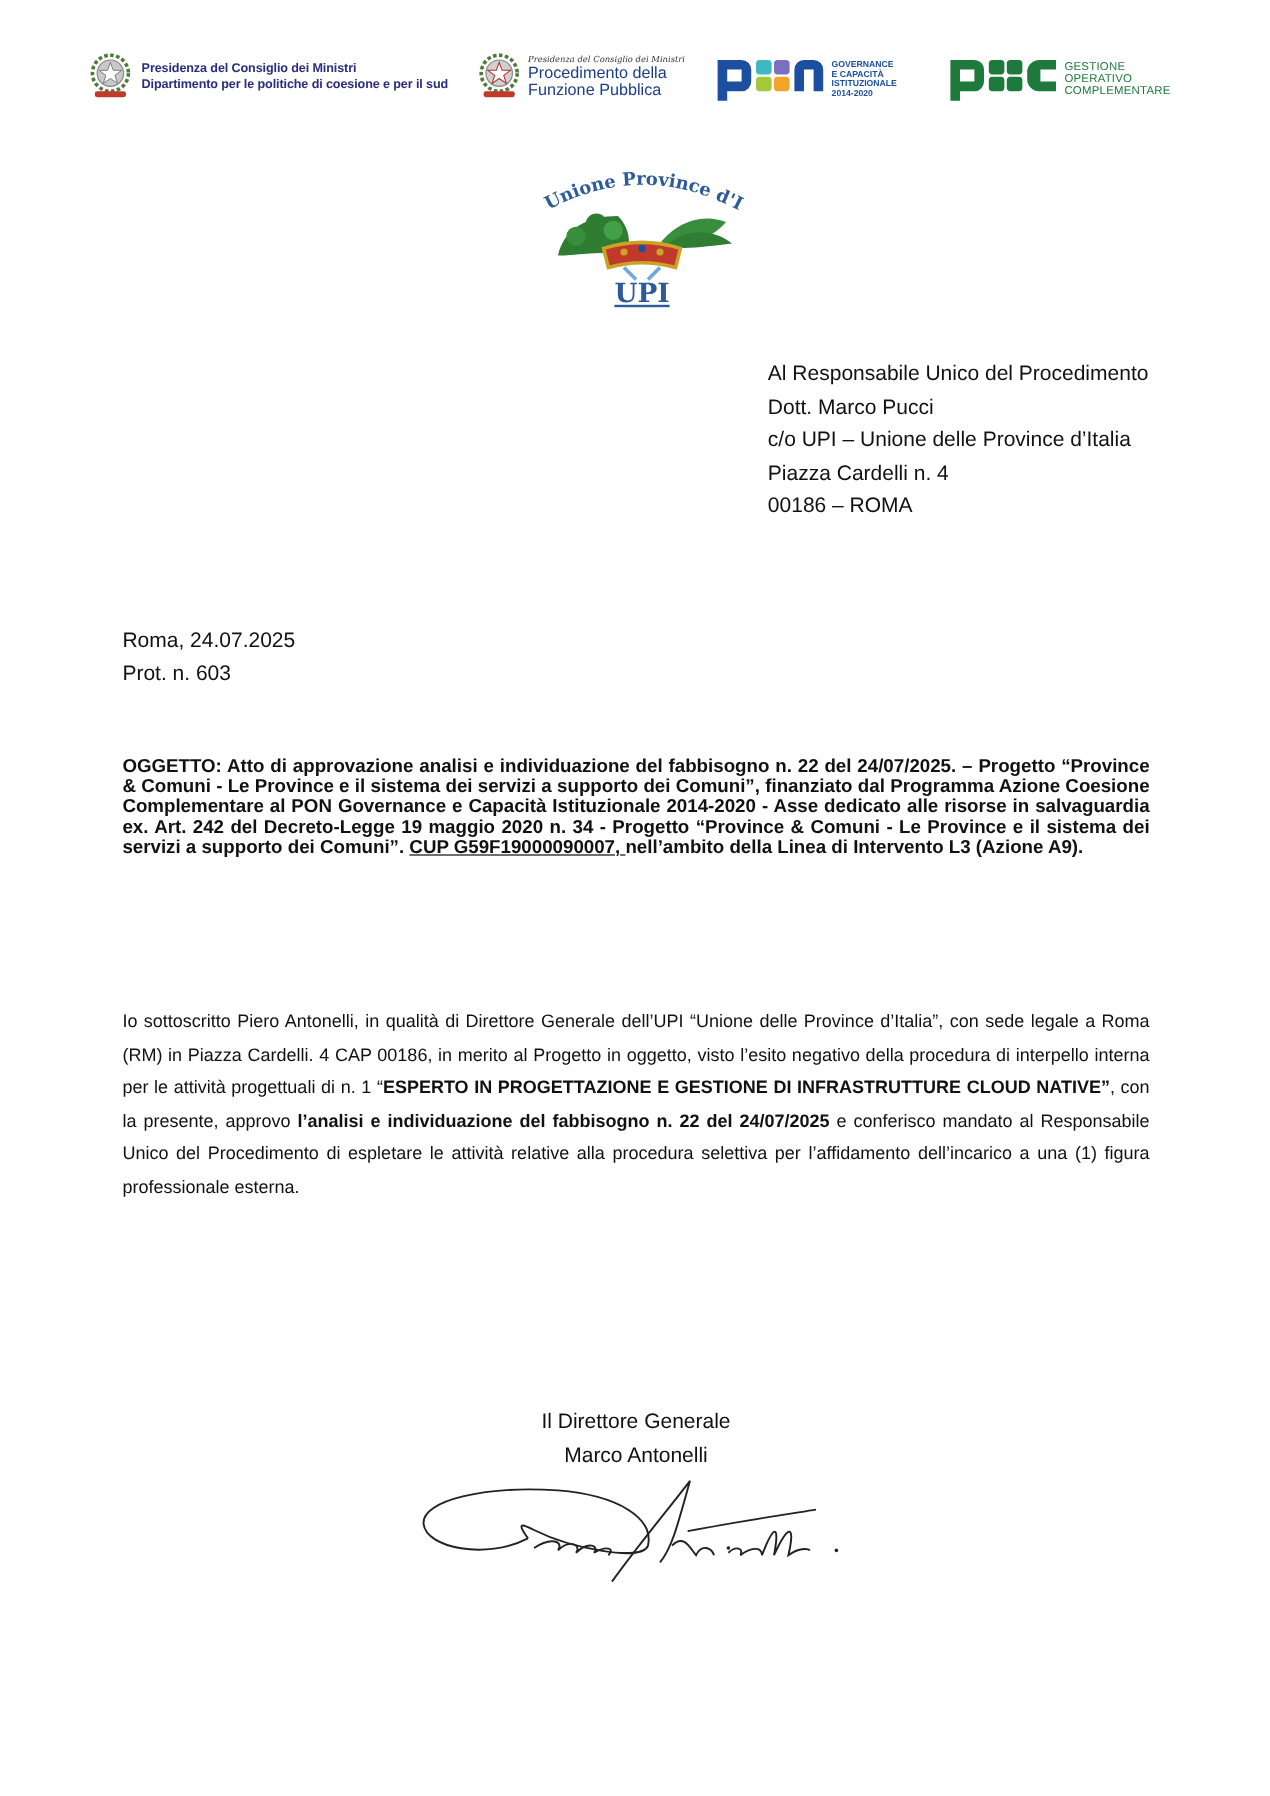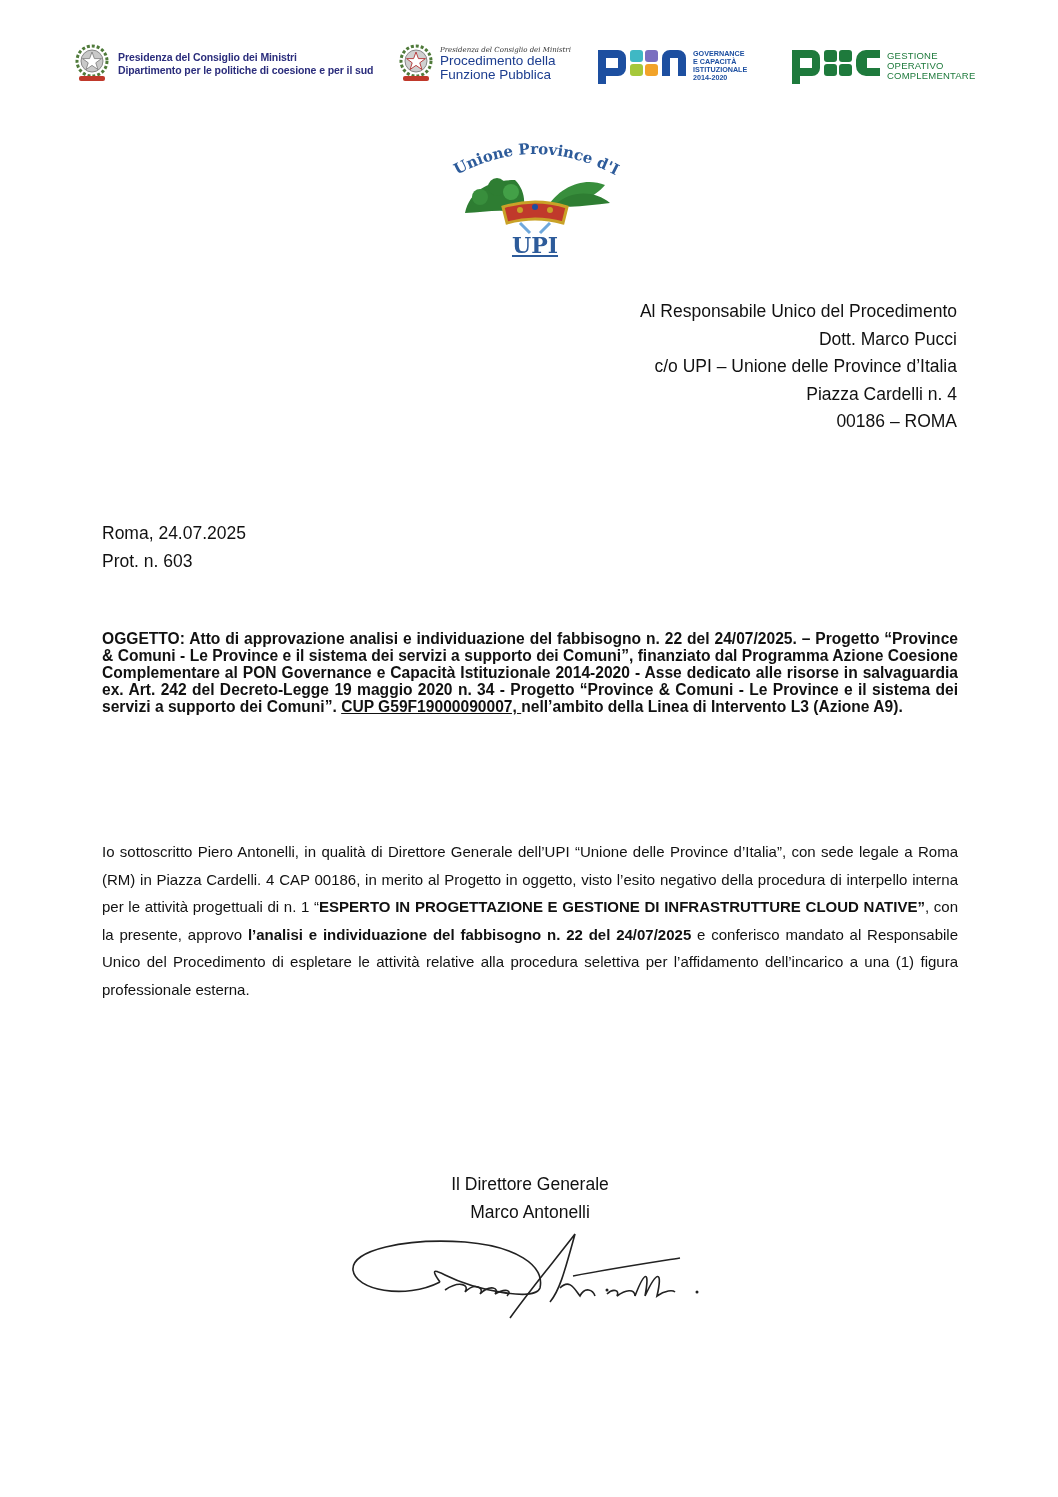--- a/index.html
+++ b/index.html
@@ -16,21 +16,21 @@
   .pon-text { font-size: 7.2px; line-height: 8px; color: #1d4fa0; font-weight: bold; margin-left: 5px; }
   .poc-text { font-size: 9.5px; line-height: 10px; color: #1e7a3c; margin-left: 5px; letter-spacing: 0.2px; }
 
   
   .upi-logo { position: absolute; left: 445px; top: 135px; width: 180px; height: 140px; }
   .upi-label { position: absolute; left: 0; width: 180px; top: 97px; text-align: center;
                font-family: "DejaVu Serif", serif; font-weight: bold; font-size: 22px; color: #2d5b9a; text-decoration: underline; }
 
   
   .txt { font-family: "Liberation Sans", sans-serif; font-size: 17.5px; line-height: 27.5px; color: #111; }
-  .addr { position: absolute; right: 101px; top: 298px; text-align: right; }
+  .addr { position: absolute; right: 101px; top: 298px; }
   .date-block { position: absolute; left: 102px; top: 520px; }
   .subject { position: absolute; left: 102px; top: 630px; width: 856px; text-align: justify;
              font-weight: bold; font-size: 15.6px; line-height: 17px; }
   .subject .u { text-decoration: underline; }
   .body-p { position: absolute; left: 102px; top: 838px; width: 856px; text-align: justify;
             font-size: 15px; line-height: 27.6px; }
   .sign-block { position: absolute; left: 400px; width: 260px; top: 1171px; text-align: center; }
   .signature { position: absolute; left: 345px; top: 1230px; width: 365px; height: 95px; }
 </style>
 </head>

